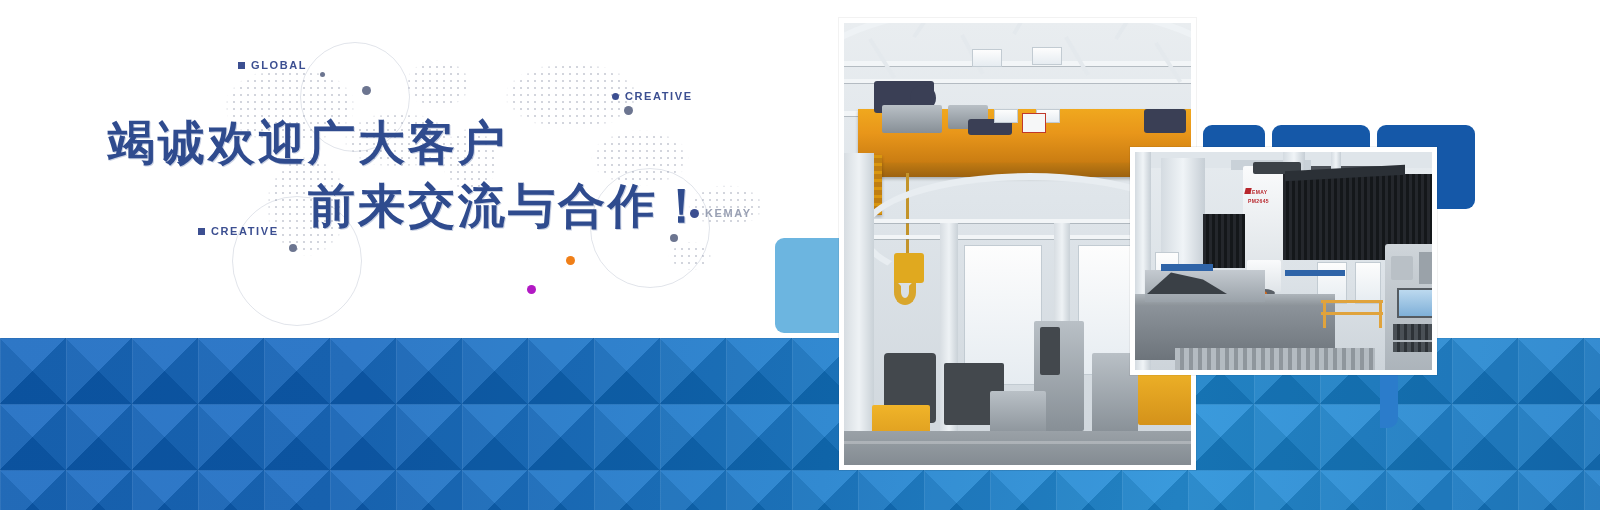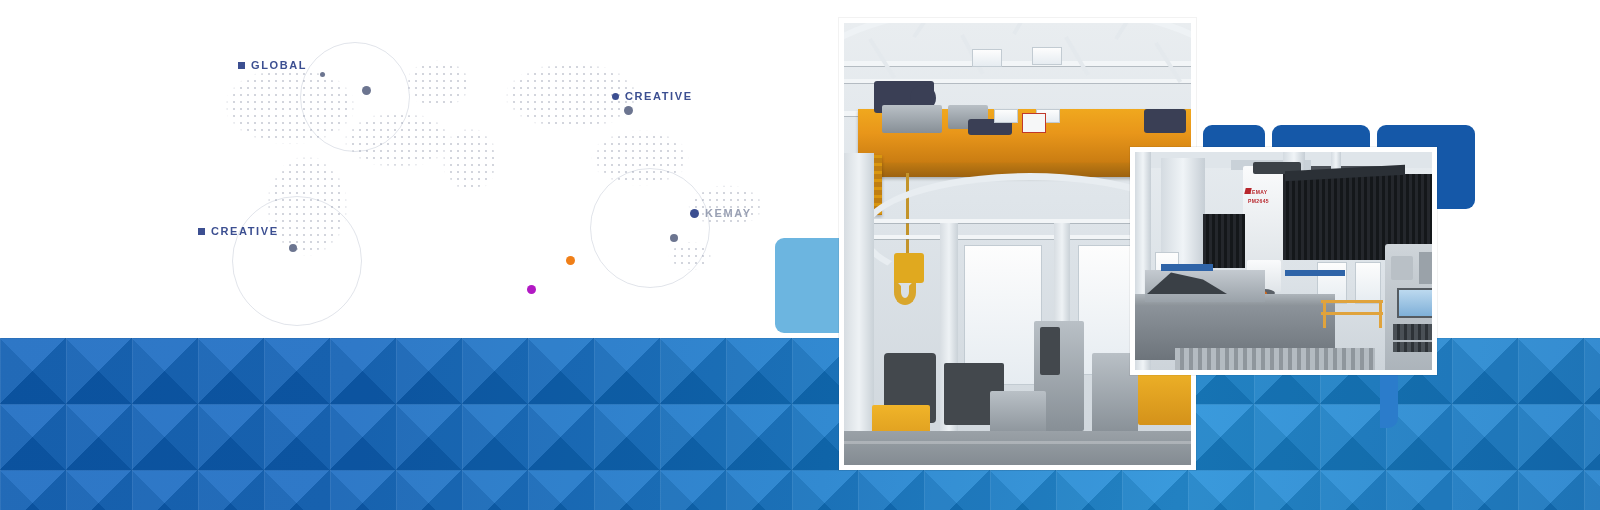--- a/index.html
+++ b/index.html
@@ -200,20 +200,24 @@
   </div>
   <div class="tag" style="left:198px;top:225px;">
     <span class="bullet"></span>
     <span>CREATIVE</span>
   </div>
   <div class="tag" style="left:690px;top:207px;color:#9aa1b4;">
     <span class="bullet round" style="background:#3c4f91;width:9px;height:9px;"></span>
     <span>KEMAY</span>
   </div>
 
+  <div class="headline">
+    <span>竭诚欢迎广大客户</span>
+    <span class="l2">前来交流与合作！</span>
+  </div>
 
   <div class="dot" style="left:566px;top:256px;width:9px;height:9px;background:#f07f18;"></div>
   <div class="dot" style="left:527px;top:285px;width:9px;height:9px;background:#b219c4;"></div>
   <div class="dot" style="left:528px;top:341px;width:8px;height:8px;background:#1e73c8;"></div>
 
   <div class="blueband">
     <div class="facets"></div>
     <div class="facets2"></div>
   </div>
 

